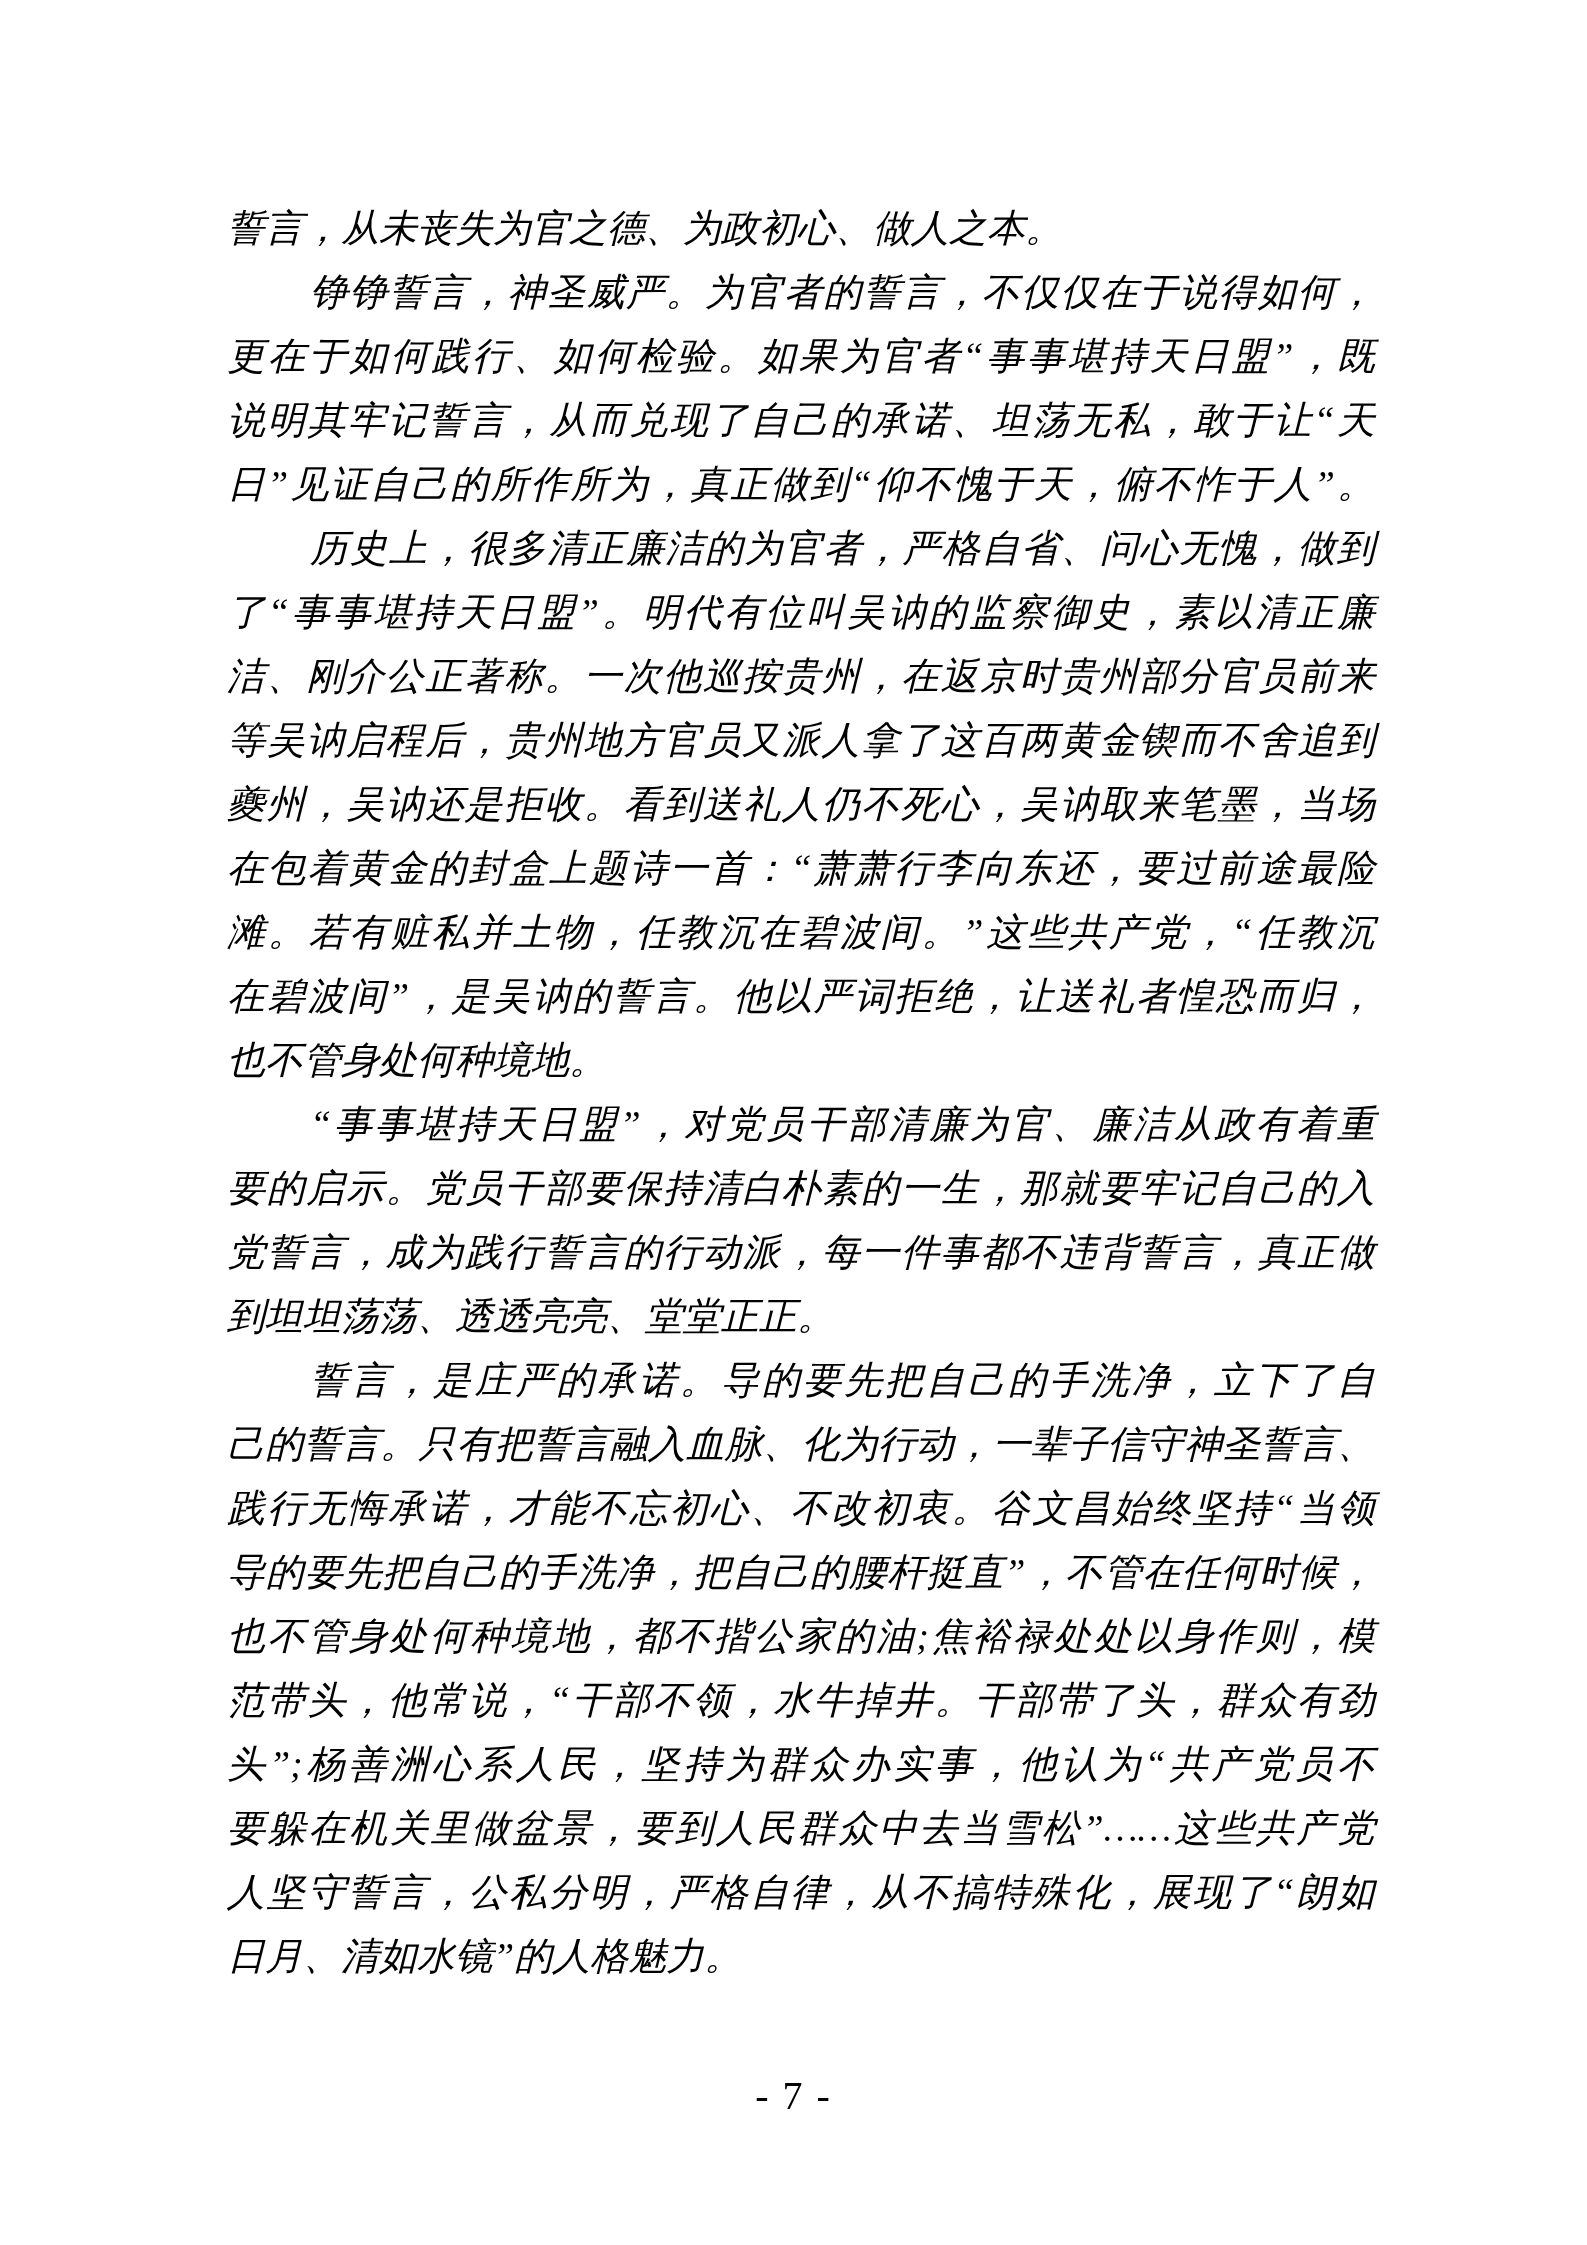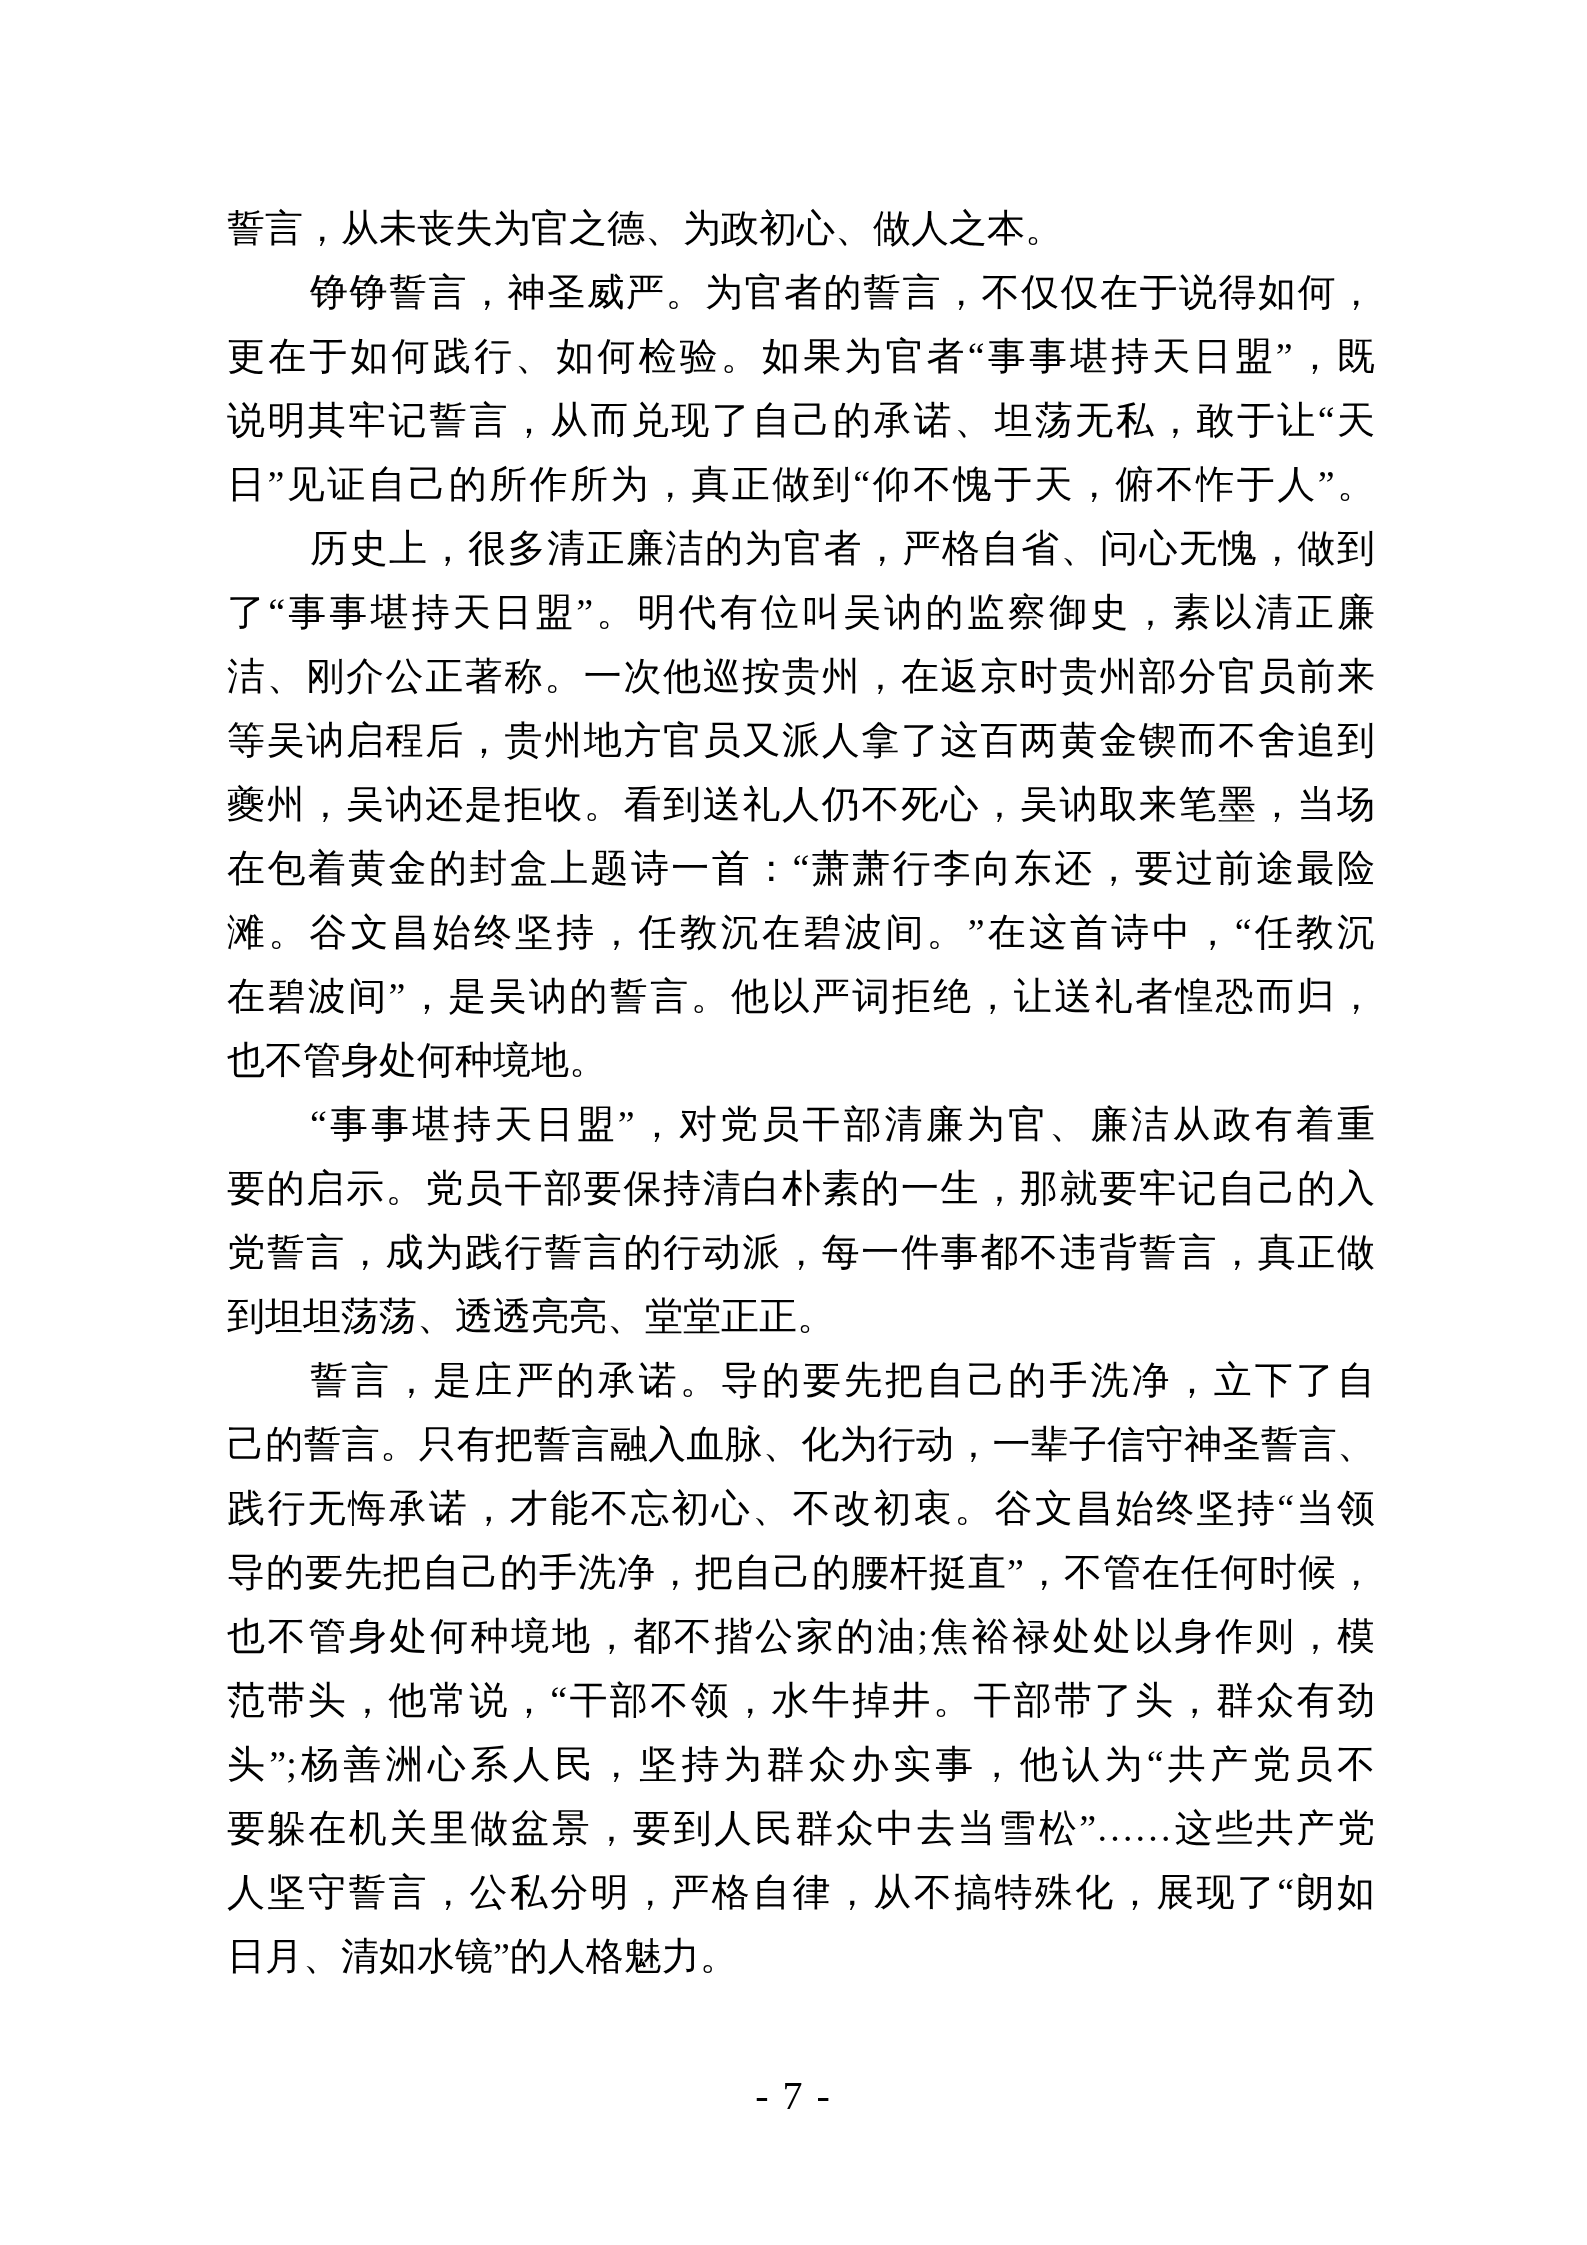--- a/index.html
+++ b/index.html
@@ -16,20 +16,21 @@
     font-family: "Liberation Serif", "DejaVu Serif", serif;
     overflow: hidden;
   }
   .textblock {
     position: absolute;
     left: 227px;
     top: 196px;
     width: 1148px;
     font-size: 38px;
     font-weight: 400;
+    font-style: italic;
   }
   .line {
     height: 64px;
     line-height: 64px;
     white-space: nowrap;
   }
   .line.fill {
     white-space: normal;
     text-align: justify;
     text-align-last: justify;
@@ -59,21 +60,21 @@
       <div class="line fill indent">铮铮誓言，神圣威严。为官者的誓言，不仅仅在于说得如何，</div>
       <div class="line fill">更在于如何践行、如何检验。如果为官者“事事堪持天日盟”，既</div>
       <div class="line fill">说明其牢记誓言，从而兑现了自己的承诺、坦荡无私，敢于让“天</div>
       <div class="line fill">日”见证自己的所作所为，真正做到“仰不愧于天，俯不怍于人”。</div>
       <div class="line fill indent">历史上，很多清正廉洁的为官者，严格自省、问心无愧，做到</div>
       <div class="line fill">了“事事堪持天日盟”。明代有位叫吴讷的监察御史，素以清正廉</div>
       <div class="line fill">洁、刚介公正著称。一次他巡按贵州，在返京时贵州部分官员前来</div>
       <div class="line fill">等吴讷启程后，贵州地方官员又派人拿了这百两黄金锲而不舍追到</div>
       <div class="line fill">夔州，吴讷还是拒收。看到送礼人仍不死心，吴讷取来笔墨，当场</div>
       <div class="line fill">在包着黄金的封盒上题诗一首：“萧萧行李向东还，要过前途最险</div>
-      <div class="line fill">滩。谷文昌始终坚持，任教沉在碧波间。”在这首诗中，“任教沉</div>
+      <div class="line fill">滩。若有赃私并土物，任教沉在碧波间。”这些共产党，“任教沉</div>
       <div class="line fill">在碧波间”，是吴讷的誓言。他以严词拒绝，让送礼者惶恐而归，</div>
       <div class="line">也不管身处何种境地。</div>
       <div class="line fill indent">“事事堪持天日盟”，对党员干部清廉为官、廉洁从政有着重</div>
       <div class="line fill">要的启示。党员干部要保持清白朴素的一生，那就要牢记自己的入</div>
       <div class="line fill">党誓言，成为践行誓言的行动派，每一件事都不违背誓言，真正做</div>
       <div class="line">到坦坦荡荡、透透亮亮、堂堂正正。</div>
       <div class="line fill indent">誓言，是庄严的承诺。导的要先把自己的手洗净，立下了自</div>
       <div class="line fill">己的誓言。只有把誓言融入血脉、化为行动，一辈子信守神圣誓言、</div>
       <div class="line fill">践行无悔承诺，才能不忘初心、不改初衷。谷文昌始终坚持“当领</div>
       <div class="line fill">导的要先把自己的手洗净，把自己的腰杆挺直”，不管在任何时候，</div>

